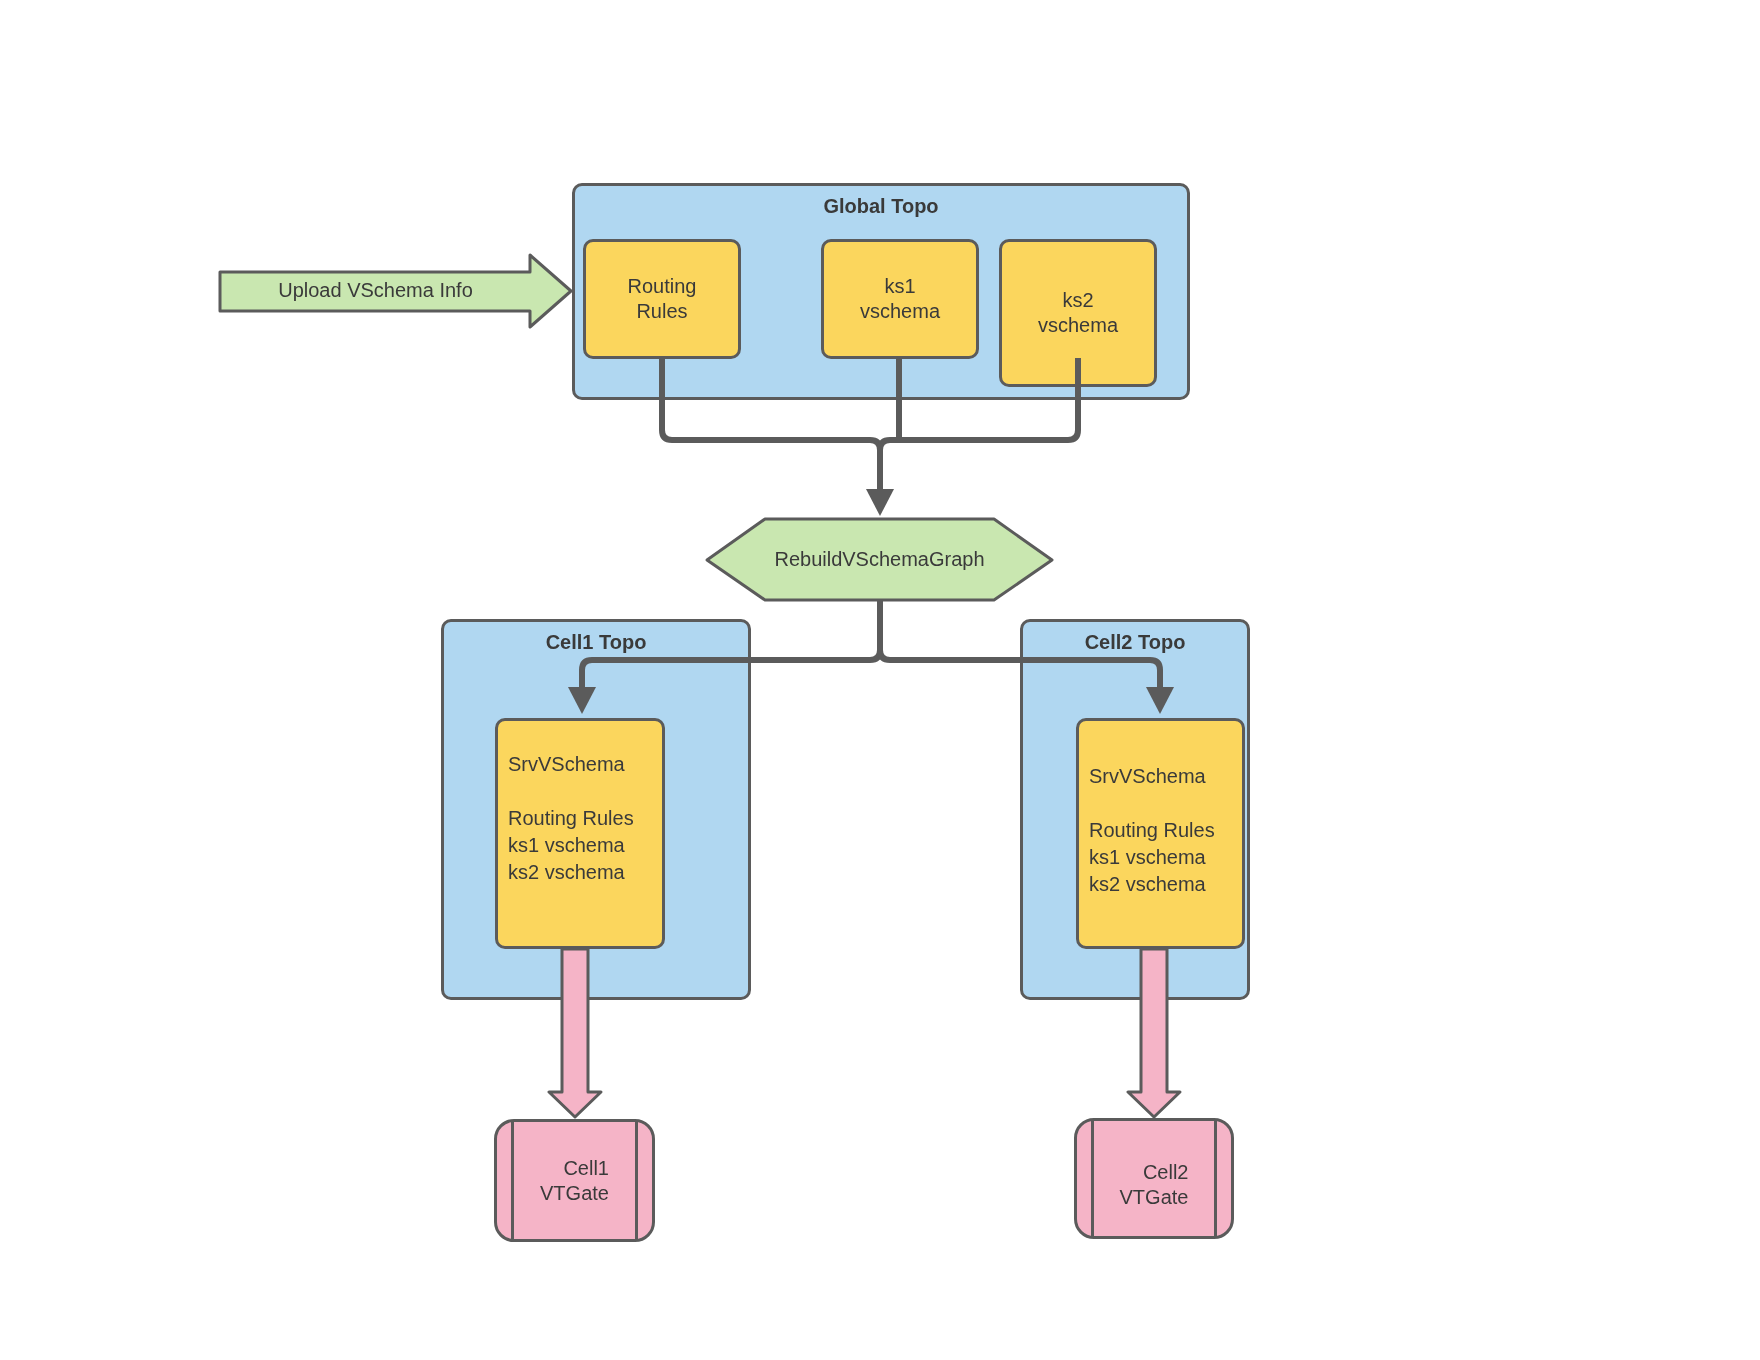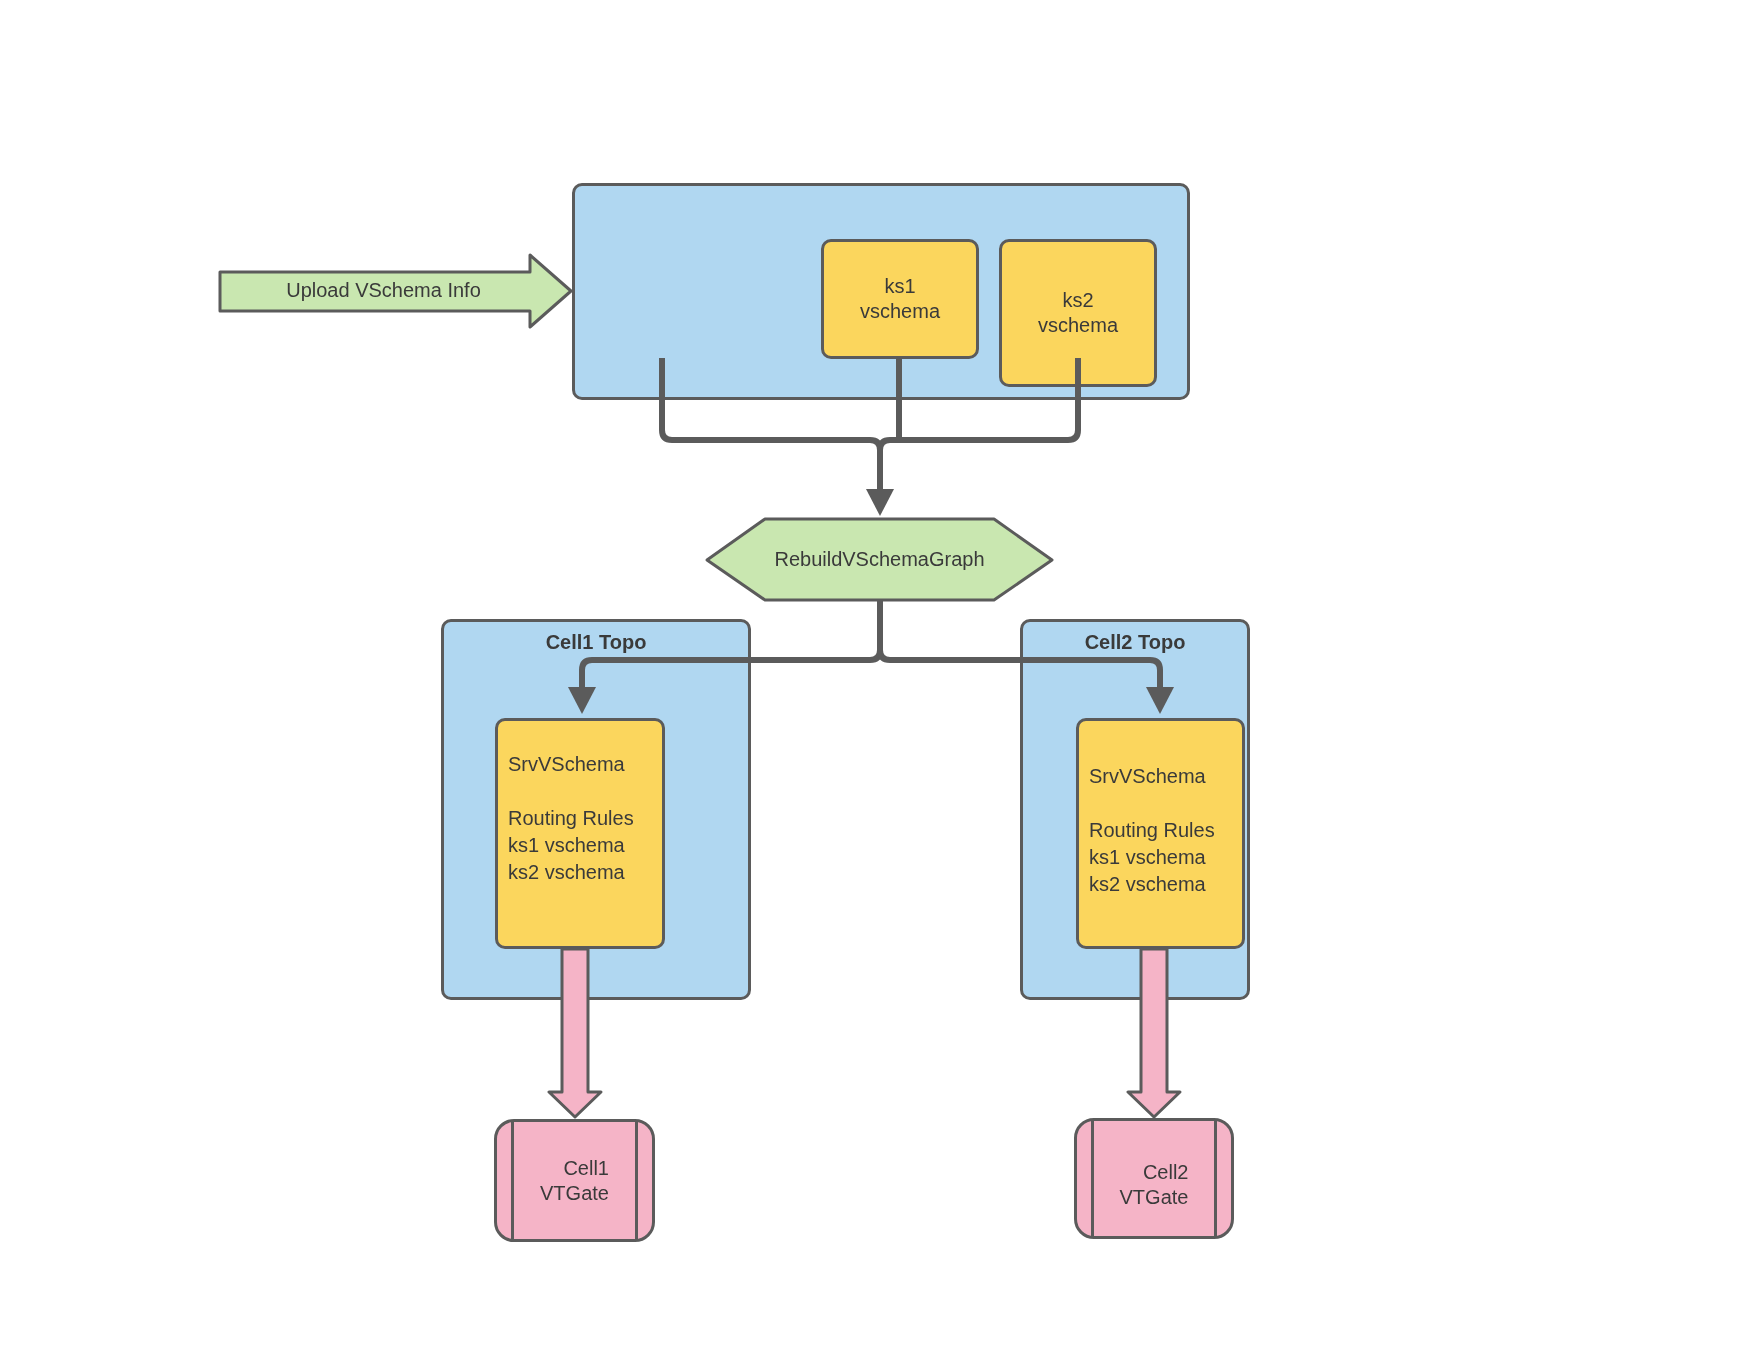--- a/index.html
+++ b/index.html
@@ -116,20 +116,25 @@
     text-align: center;
     font-size: 20px;
     z-index: 3;
     white-space: pre-line;
   }
 </style>
 </head>
 <body>
 
 <div class="abs container" style="left:572px; top:183px; width:618px; height:217px;">
+  <div class="container-title">Global Topo</div>
+  <div class="ybox" style="left:8px; top:53px; width:158px; height:120px;">
+    <span style="white-space:pre-line;">Routing
+Rules</span>
+  </div>
   <div class="ybox" style="left:246px; top:53px; width:158px; height:120px;">
     <span style="white-space:pre-line;">ks1
 vschema</span>
   </div>
   <div class="ybox" style="left:424px; top:53px; width:158px; height:148px;">
     <span style="white-space:pre-line;">ks2
 vschema</span>
   </div>
 </div>
 
@@ -182,14 +187,14 @@
 
   <path class="connector" d="M 880 600 L 880 650 Q 880 660 870 660 L 592 660 Q 582 660 582 670 L 582 690"></path>
   <path class="connector" d="M 880 600 L 880 650 Q 880 660 890 660 L 1150 660 Q 1160 660 1160 670 L 1160 690"></path>
   <polygon class="arrowhead" points="582,714 568,687 596,687"></polygon>
   <polygon class="arrowhead" points="1160,714 1146,687 1174,687"></polygon>
 
   <polygon class="pink-shape" points="562,949 588,949 588,1092 601,1092 575,1117 549,1092 562,1092"></polygon>
   <polygon class="pink-shape" points="1141,949 1167,949 1167,1092 1180,1092 1154,1117 1128,1092 1141,1092"></polygon>
 </svg>
 
-<div class="float-label" style="left:220px; top:270px; width:311px; height:41px;padding-left:8px;">Upload VSchema Info</div>
+<div class="float-label" style="left:220px; top:270px; width:311px; height:41px;">Upload VSchema Info</div>
 <div class="float-label" style="left:707px; top:519px; width:345px; height:81px;">RebuildVSchemaGraph</div>
 
 </body></html>

